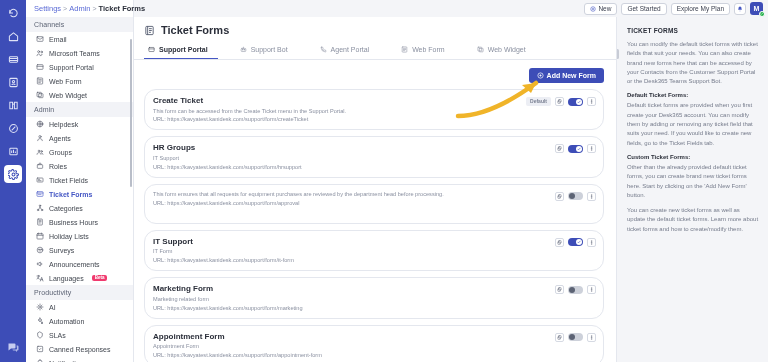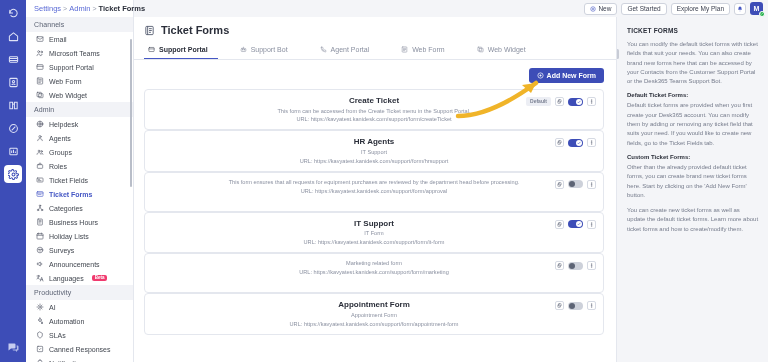--- a/index.html
+++ b/index.html
@@ -125,24 +125,23 @@
   .addbar { display:flex; justify-content:flex-end; padding:8px 12px 6px 0; }
   .btn-primary {
     background:#3d4db7; color:#fff; border-radius:3px;
     font-size:7px; font-weight:bold; padding:4px 8px;
     display:flex; align-items:center; gap:3px; white-space:nowrap;
   }
   .btn-primary svg { width:7px; height:7px; }
 
   .cards { padding:0 12px 0 10px; overflow:hidden; flex:1 1 auto; }
   .card {
-    border:1px solid #e4e7ee; border-radius:4px; background:#fff;
-    padding:6px 8px 6px 8px; position:relative;
+    border:1px solid #e4e7ee; border-radius:12px; background:#fff;
+    padding:6px 8px 6px 8px; margin-bottom:6px; position:relative;
     min-height:40px;
-    text-align:center;
   }
   .card-title { font-size:8px; font-weight:bold; color:#2b2f3a; margin-bottom:2.5px; }
   .card-desc { font-size:5.6px; color:#8a90a0; margin-bottom:2px; line-height:1.25; }
   .card-url  { font-size:5.6px; color:#8a90a0; line-height:1.25; }
   .card-actions {
     position:absolute; right:7px; top:7px;
     display:flex; align-items:center; gap:4px;
   }
   .pill-default {
     background:#eceef4; color:#7b8193; font-size:5px; font-weight:bold;
@@ -600,21 +599,21 @@
               <span class="sq-btn">
                 <svg viewBox="0 0 24 24" fill="none" stroke="currentColor" stroke-width="1.9" stroke-linecap="round" stroke-linejoin="round">
                   <circle cx="12" cy="5" r="1.6" fill="currentColor"></circle>
                   <circle cx="12" cy="12" r="1.6" fill="currentColor"></circle>
                   <circle cx="12" cy="19" r="1.6" fill="currentColor"></circle>
                 </svg>
               </span>
             </div>
           </div>
           <div class="card">
-            <div class="card-title">HR Agents</div>
+            <div class="card-title">HR Groups</div>
             <div class="card-desc">IT Support</div>
             <div class="card-url">URL: https://kavyatest.kanidesk.com/support/form/hrsupport</div>
             <div class="card-actions">
               <span class="sq-btn">
                 <svg viewBox="0 0 24 24" fill="none" stroke="currentColor" stroke-width="2.4" stroke-linecap="round" stroke-linejoin="round">
                   <rect x="8" y="3" width="12" height="12" rx="2"></rect>
                   <rect x="4" y="9" width="12" height="12" rx="2"></rect>
                 </svg>
               </span>
               <span class="toggle on">
@@ -676,20 +675,21 @@
               <span class="sq-btn">
                 <svg viewBox="0 0 24 24" fill="none" stroke="currentColor" stroke-width="1.9" stroke-linecap="round" stroke-linejoin="round">
                   <circle cx="12" cy="5" r="1.6" fill="currentColor"></circle>
                   <circle cx="12" cy="12" r="1.6" fill="currentColor"></circle>
                   <circle cx="12" cy="19" r="1.6" fill="currentColor"></circle>
                 </svg>
               </span>
             </div>
           </div>
           <div class="card">
+            <div class="card-title">Marketing Form</div>
             <div class="card-desc">Marketing related form</div>
             <div class="card-url">URL: https://kavyatest.kanidesk.com/support/form/marketing</div>
             <div class="card-actions">
               <span class="sq-btn">
                 <svg viewBox="0 0 24 24" fill="none" stroke="currentColor" stroke-width="2.4" stroke-linecap="round" stroke-linejoin="round">
                   <rect x="8" y="3" width="12" height="12" rx="2"></rect>
                   <rect x="4" y="9" width="12" height="12" rx="2"></rect>
                 </svg>
               </span>
               <span class="toggle off">

